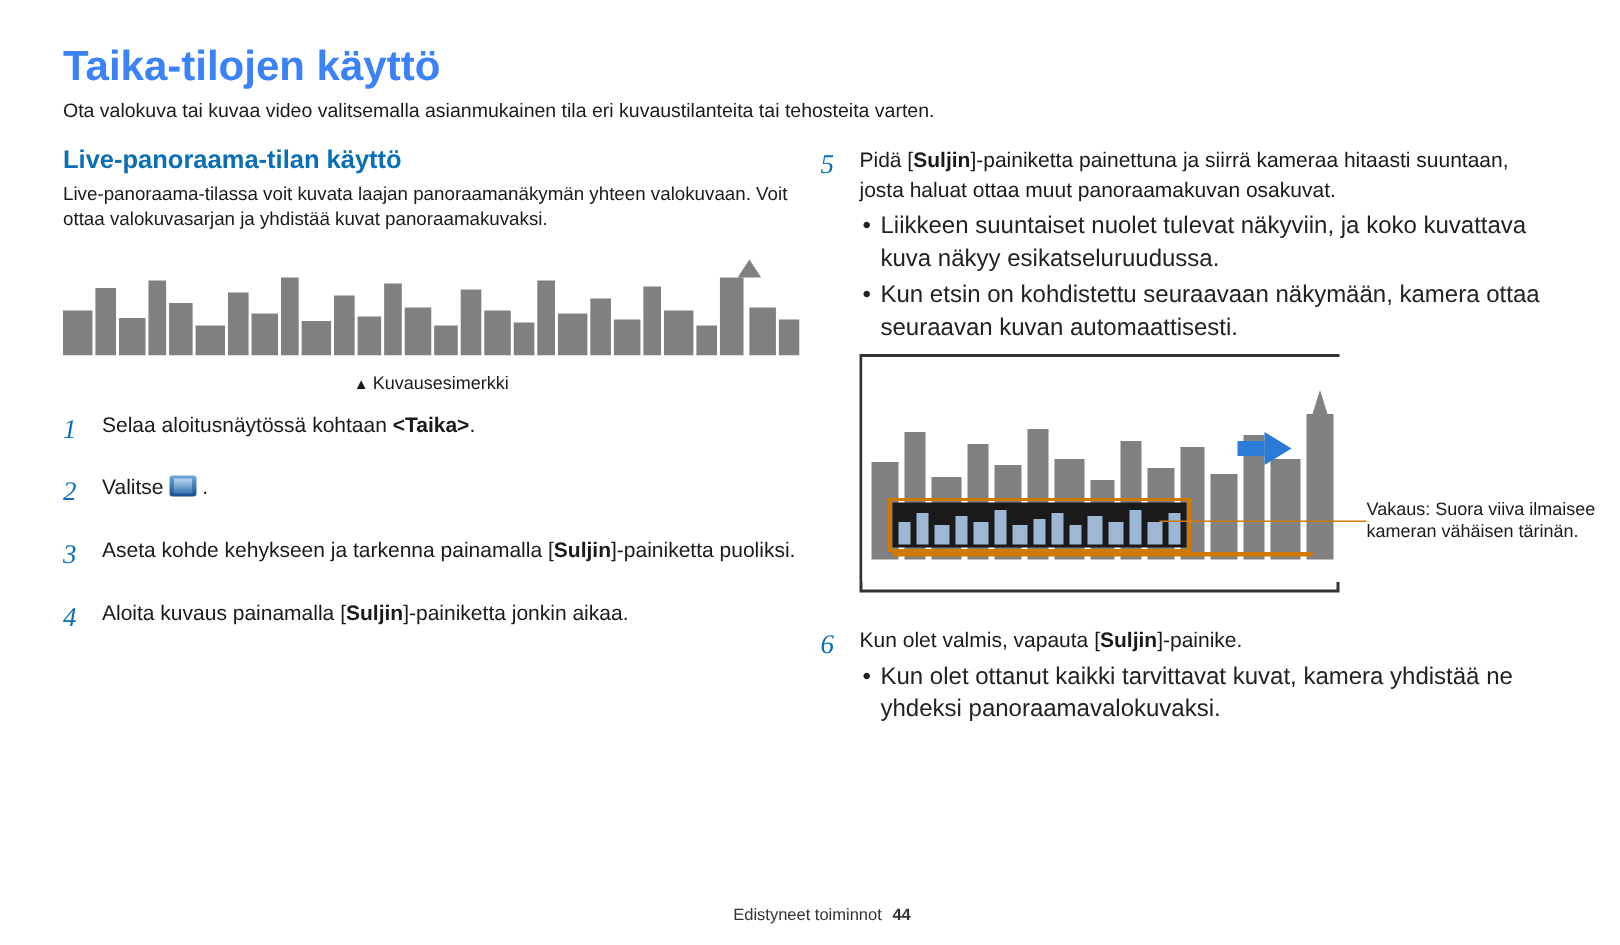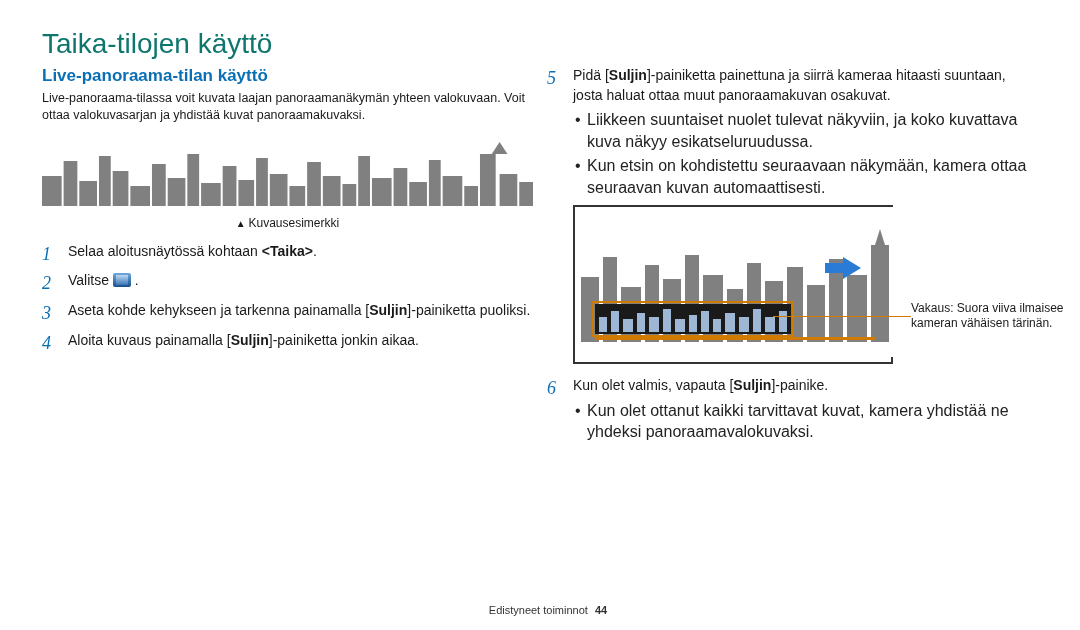--- a/index.html
+++ b/index.html
@@ -1,27 +1,27 @@
 <!DOCTYPE html>
 <html><head>
 <meta charset="utf-8">
 <style>
   html,body{margin:0;padding:0;width:1080px;height:630px;background:#fff;font-family:Arial,Helvetica,sans-serif;color:#1a1a1a;}
   .page{box-sizing:border-box;width:1080px;height:630px;padding:28px 42px 18px 42px;position:relative;}
-  h1{margin:0 0 6px 0;font-size:28px;font-weight:400;color:#0f766e;}
+  h1{margin:0 0 6px 0;font-size:28px;font-weight:700;color:#3b82f6;}
   .intro{margin:0 0 16px 0;font-size:13px;}
   .cols{display:flex;gap:14px;}
   .col{flex:1;min-width:0;}
   h2{margin:0 0 4px 0;font-size:17px;font-weight:700;color:#0a6fb4;}
   .lp{margin:0 0 4px 0;font-size:12.5px;line-height:1.35;}
   .skyline{width:100%;height:70px;margin:8px 0 4px 0;border:none;}
   .caption{font-size:12px;margin:2px 0 12px 0;text-align:center;}
   .caption::before{content:"▲ ";font-size:10px;}
   ol.steps{list-style:none;padding:0;margin:0;counter-reset:step;}
-  ol.steps>li{position:relative;padding-left:26px;margin-bottom:10px;font-size:14px;line-height:1.4;counter-increment:step;}
+  ol.steps>li{position:relative;padding-left:26px;margin-bottom:22px;font-size:14px;line-height:1.4;counter-increment:step;}
   ol.steps>li::before{content:counter(step);position:absolute;left:0;top:0;font-family:Georgia,'Times New Roman',serif;font-style:italic;font-size:18px;color:#0a6fb4;font-weight:400;}
   ul.sub{list-style:none;padding:0;margin:4px 0 0 0;}
   ul.sub>li{position:relative;padding-left:14px;font-size:16px;line-height:1.35;margin-bottom:3px;color:#222;}
   ul.sub>li::before{content:"•";position:absolute;left:2px;top:0;}
   b{font-weight:700;}
   .icon-inline{display:inline-block;width:18px;height:14px;vertical-align:-2px;background:linear-gradient(180deg,#6fa8e0,#1a4f8a);border-radius:2px;position:relative;}
   .icon-inline::after{content:"";position:absolute;inset:2px 3px;background:linear-gradient(180deg,#bcd8f2,#3a75b5);}
   .preview-wrap{position:relative;margin:6px 0 12px 0;}
   .preview{width:320px;border:2px solid #333;background:#fff;padding:0;box-sizing:border-box;}
   .pv-inner{position:relative;height:150px;background:#fff;}
@@ -29,20 +29,21 @@
   .annot-line{position:absolute;left:200px;top:111px;width:138px;height:0;border-top:1px solid #d07a00;}
   .footer{position:absolute;left:16px;right:0;bottom:14px;text-align:center;font-size:11px;color:#333;}
   .footer .pn{font-weight:700;padding-left:4px;}
 </style>
 </head>
 <body>
 
 <div class="page">
 
   <h1>Taika-tilojen käyttö</h1>
+  <p class="intro">Ota valokuva tai kuvaa video valitsemalla asianmukainen tila eri kuvaustilanteita tai tehosteita varten.</p>
 
   <div class="cols">
 
     <div class="col">
       <h2>Live-panoraama-tilan käyttö</h2>
       <p class="lp">Live-panoraama-tilassa voit kuvata laajan panoraamanäkymän yhteen valokuvaan. Voit ottaa valokuvasarjan ja yhdistää kuvat panoraamakuvaksi.</p>
 
       
       <svg class="skyline" viewBox="0 0 500 70" preserveAspectRatio="none">
         <rect x="0" y="0" width="500" height="70" fill="#fff"></rect>

